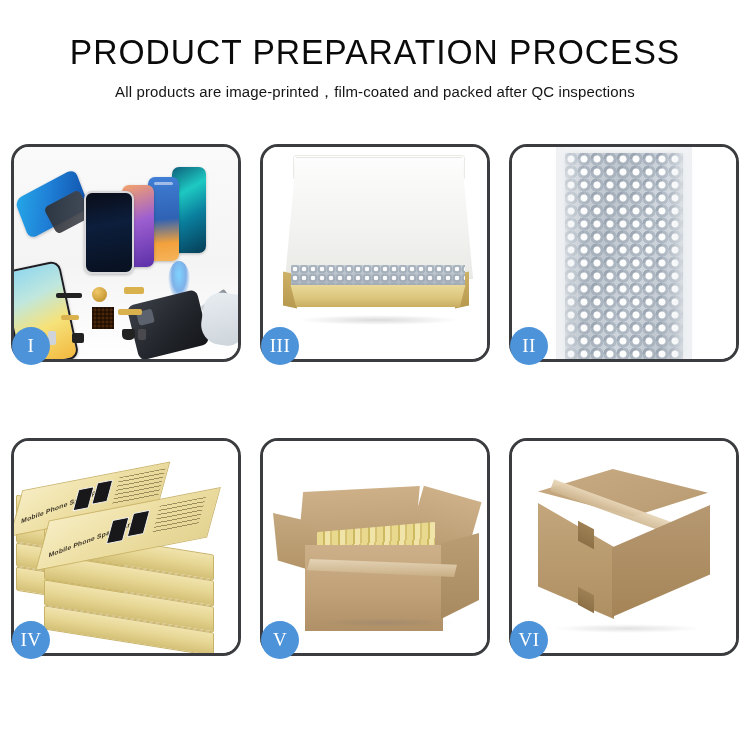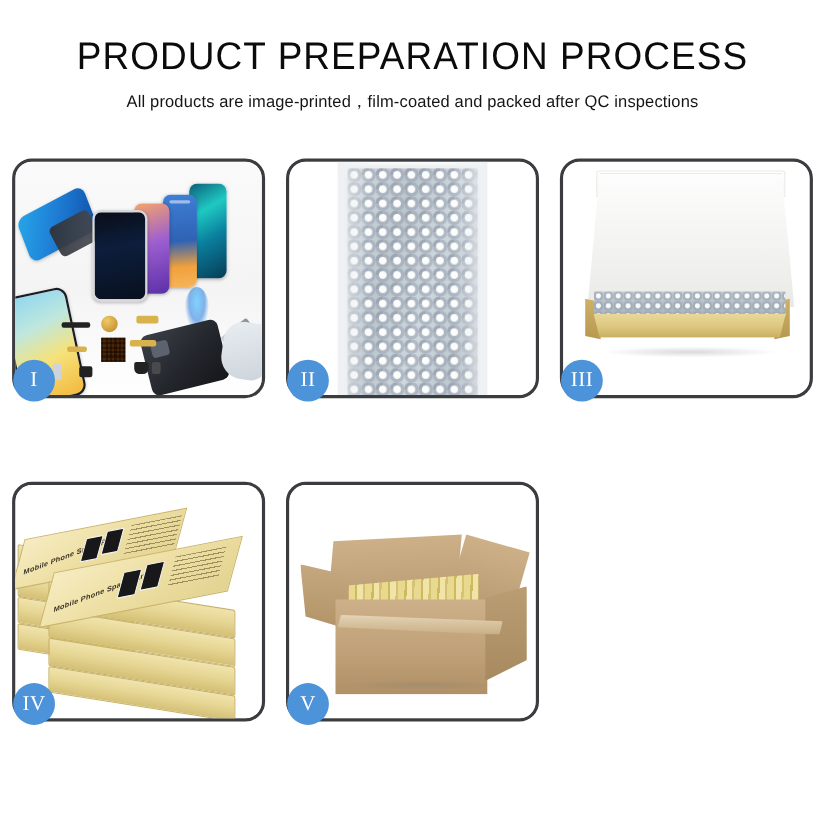--- a/index.html
+++ b/index.html
@@ -386,41 +386,41 @@
         <div class="pp-chip" style="left:34px;top:184px;width:8px;height:14px;background:#cfd4da;"></div>
         <div class="pp-tool"></div>
         <div class="pp-hand"></div>
       </div>
     </div>
     <div class="badge">I</div>
   </div>
 
   <div class="panel">
     <div class="panel-clip">
-      <div class="scene-bubble">
-        <div class="bw-sheet"></div>
-        <div class="bw-haze"></div>
-      </div>
-    </div>
-    <div class="badge">II</div>
-  </div>
-
-  <div class="panel">
-    <div class="panel-clip">
       <div class="scene-openbox">
         <div class="ob-lid-top"></div>
         <div class="ob-lid"></div>
         <div class="ob-sideL"></div>
         <div class="ob-sideR"></div>
         <div class="ob-inner"></div>
         <div class="ob-front"></div>
         <div class="ob-shadow"></div>
       </div>
     </div>
     <div class="badge">III</div>
+  </div>
+
+  <div class="panel">
+    <div class="panel-clip">
+      <div class="scene-bubble">
+        <div class="bw-sheet"></div>
+        <div class="bw-haze"></div>
+      </div>
+    </div>
+    <div class="badge">II</div>
   </div>
 
   <div class="panel">
     <div class="panel-clip">
       <div class="scene-stack">
 
         <div class="st-box" style="left:2px;top:62px;width:104px;height:22px;transform:skewY(9deg);"></div>
         <div class="st-box" style="left:2px;top:86px;width:104px;height:22px;transform:skewY(9deg);"></div>
         <div class="st-box" style="left:2px;top:110px;width:104px;height:22px;transform:skewY(9deg);"></div>
         <div class="st-box" style="left:2px;top:134px;width:104px;height:22px;transform:skewY(9deg);"></div>
@@ -457,14 +457,28 @@
         <div class="ct-contents"></div>
         <div class="ct-body"></div>
         <div class="ct-side"></div>
         <div class="ct-flapFront"></div>
         <div class="ct-shadow"></div>
       </div>
     </div>
     <div class="badge">V</div>
   </div>
 
+  <div class="panel">
+    <div class="panel-clip">
+      <div class="scene-sealed">
+        <div class="sb-top"></div>
+        <div class="sb-tape"></div>
+        <div class="sb-left"></div>
+        <div class="sb-right"></div>
+        <div class="sb-flap"></div>
+        <div class="sb-flap2"></div>
+        <div class="sb-shadow"></div>
+      </div>
+    </div>
+    <div class="badge">VI</div>
+  </div>
 
 </div>
 
 </body></html>

